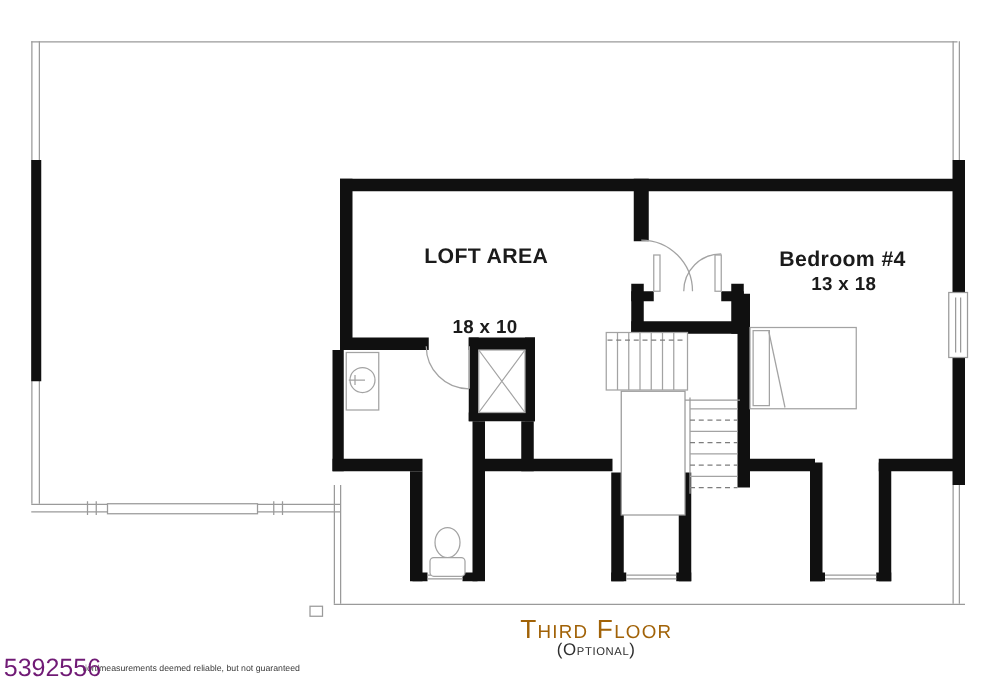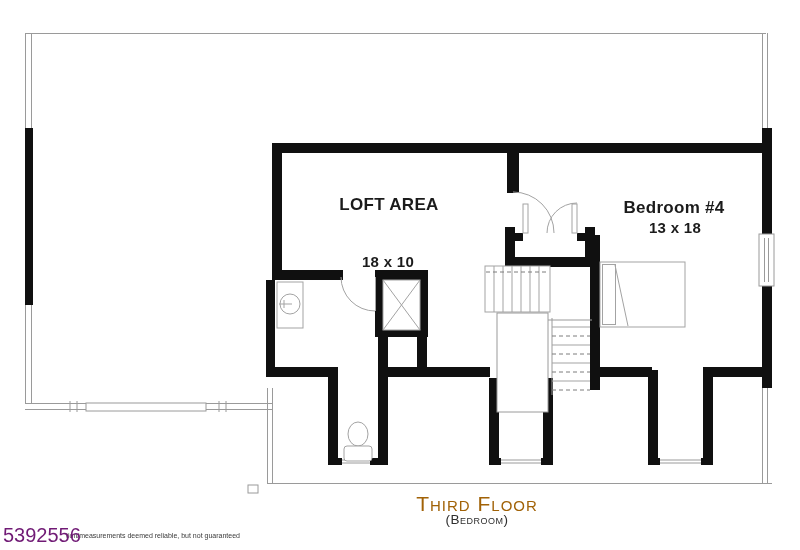--- a/index.html
+++ b/index.html
@@ -152,16 +152,16 @@
       <rect class="fixw" x="602.5" y="264.5" width="13" height="60"></rect>
       <path class="fix" d="M615 265 L628 326"></path>
     </g>
   </svg>
 
   <div class="label room-name" style="left:389px;top:195px;">LOFT AREA</div>
   <div class="label room-dims" style="left:388px;top:217px;margin-top:36px;">18 x 10</div>
   <div class="label room-name" style="left:674px;top:198px;">Bedroom #4</div>
   <div class="label room-dims" style="left:675px;top:219px;text-align:right;">13 x 18</div>
   <div class="label floor-title" style="left:477px;top:492px;">Third Floor</div>
-  <div class="label floor-sub" style="left:477px;top:512px;">(Bedroom)</div>
+  <div class="label floor-sub" style="left:477px;top:512px;">(Optional)</div>
   <div class="disclaimer">tion/measurements deemed reliable, but not guaranteed</div>
   <div class="listing">5392556</div>
 </div>
 
 </body></html>

